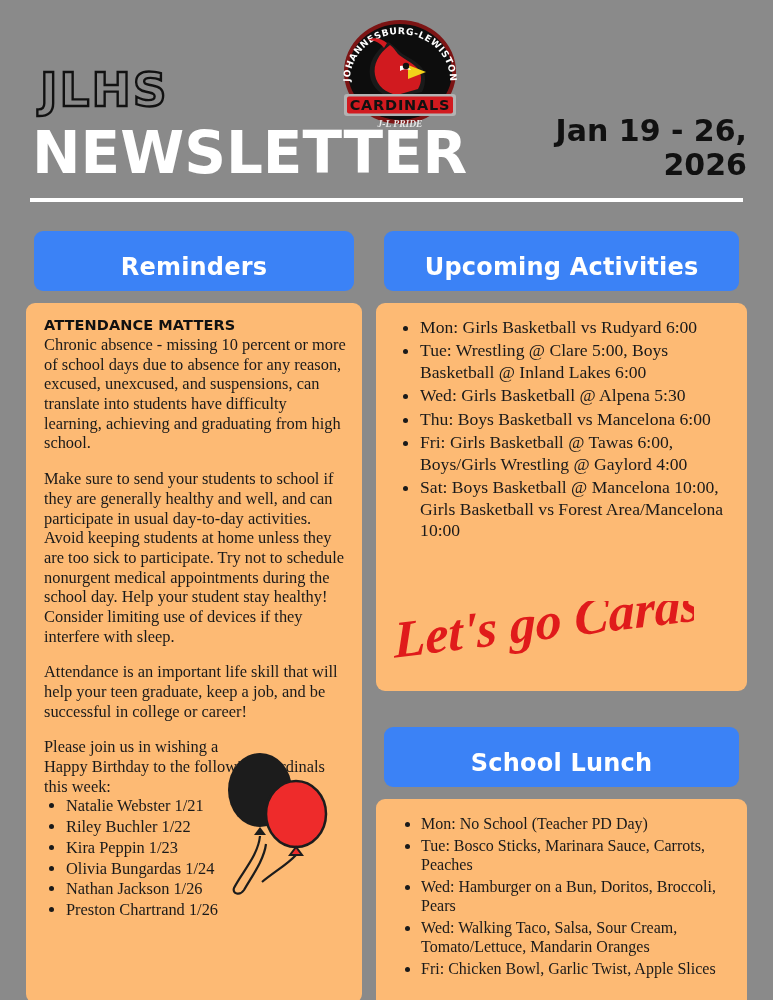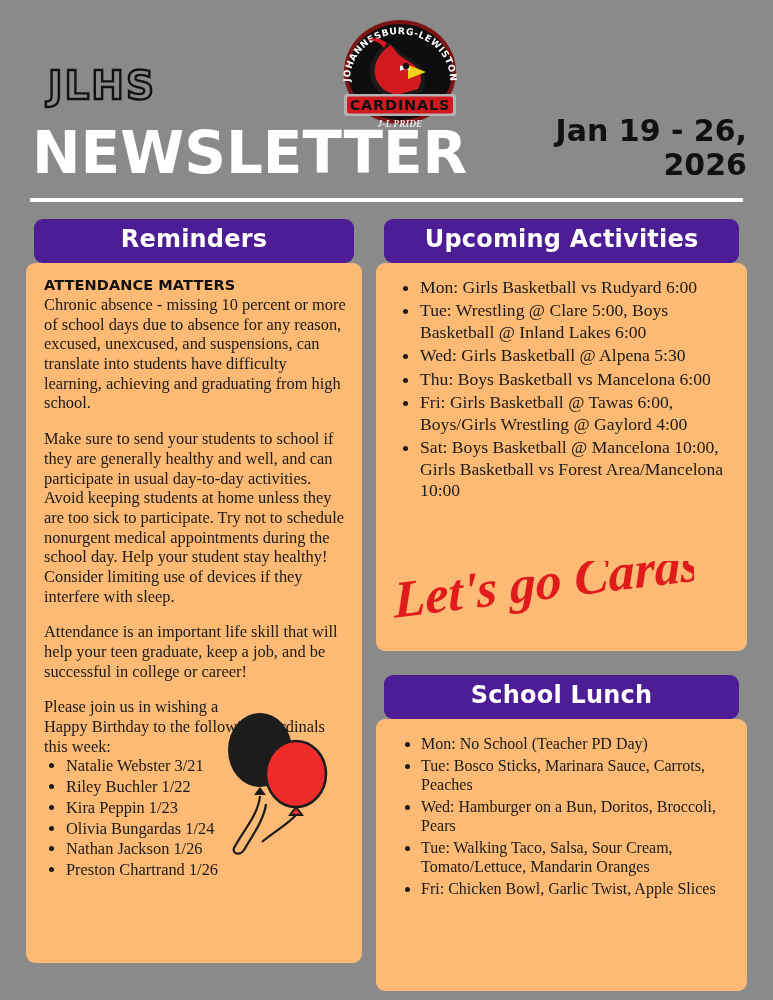--- a/index.html
+++ b/index.html
@@ -25,23 +25,23 @@
     position: absolute;
     left: 330px;
     top: 12px;
     width: 140px;
     height: 126px;
   }
   .logo-wrap svg { display:block; }
 
   .jlhs {
     position: absolute;
-    left: 48px;
+    left: 40px;
     top: 66px;
-    font-size: 39px;
+    font-size: 47px;
     font-weight: 700;
     letter-spacing: 2px;
     color: transparent;
     -webkit-text-stroke: 2.4px #111;
     font-family: "DejaVu Sans", sans-serif;
     line-height: 1;
   }
   .newsletter {
     position: absolute;
     left: 32px;
@@ -83,28 +83,28 @@
     display: flex;
     gap: 14px;
     padding: 0 26px;
     box-sizing: border-box;
   }
   .col-left  { width: 357px; }
   .col-right { width: 394px; display: flex; flex-direction: column; }
 
   .panel { position: relative; }
   .panel-head {
-    background: #4c1d95;
+    background: #3b82f6;
     border-radius: 9px;
     color: #ffffff;
     text-align: center;
     font-size: 24px;
     font-weight: 700;
-    padding: 6px 0 10px;
-    margin: 4px 8px;
+    padding: 22px 0 10px;
+    margin: 16px 8px;
     position: relative;
     z-index: 2;
     font-family: "DejaVu Sans", sans-serif;
     letter-spacing: .2px;
   }
   .panel-body {
     background: #fdba74;
     border-radius: 9px;
     margin-top: -4px;
     padding: 14px 16px 23px 18px;
@@ -228,21 +228,21 @@
         <div class="subhead">ATTENDANCE MATTERS</div>
         <p class="para">Chronic absence - missing 10 percent or more of school days due to absence for any reason, excused, unexcused, and suspensions, can translate into students have difficulty learning, achieving and graduating from high school.</p>
         <p class="para">Make sure to send your students to school if they are generally healthy and well, and can participate in usual day-to-day activities.  Avoid keeping students at home unless they are too sick to participate.  Try not to schedule nonurgent medical appointments during the school day.  Help your student stay healthy! Consider limiting use of devices if they interfere with sleep.</p>
         <p class="para">Attendance is an important life skill that will help your teen graduate, keep a job, and be successful in college or career!</p>
 
         <div class="birthday-block">
           <p class="para tight" style="white-space:pre-line">Please join us in wishing a
 Happy Birthday to the following Cardinals
 this week:</p>
           <ul class="bullets">
-            <li>Natalie Webster 3/21</li>
+            <li>Natalie Webster 1/21</li>
             <li>Riley Buchler 1/22</li>
             <li>Kira Peppin 1/23</li>
             <li>Olivia Bungardas 1/24</li>
             <li>Nathan Jackson 1/26</li>
             <li>Preston Chartrand 1/26</li>
           </ul>
 
           <div class="balloons">
             <svg width="122" height="150" viewBox="0 0 122 150" xmlns="http://www.w3.org/2000/svg">
               <ellipse cx="42" cy="42" rx="32" ry="37" fill="#1c1c1c"></ellipse>
@@ -280,20 +280,20 @@
       </div>
     </div>
 
     <div class="panel panel-lunch">
       <div class="panel-head">School Lunch</div>
       <div class="panel-body">
         <ul class="lunch">
           <li>Mon:  No School (Teacher PD Day)</li>
           <li>Tue:  Bosco Sticks, Marinara Sauce, Carrots, Peaches</li>
           <li>Wed:  Hamburger on a Bun, Doritos, Broccoli, Pears</li>
-          <li>Tue:  Walking Taco, Salsa, Sour Cream, Tomato/Lettuce, Mandarin Oranges</li>
+          <li>Wed:  Walking Taco, Salsa, Sour Cream, Tomato/Lettuce, Mandarin Oranges</li>
           <li>Fri:  Chicken Bowl, Garlic Twist, Apple Slices</li>
         </ul>
       </div>
     </div>
 
   </div>
 </div>
 
 </body></html>

